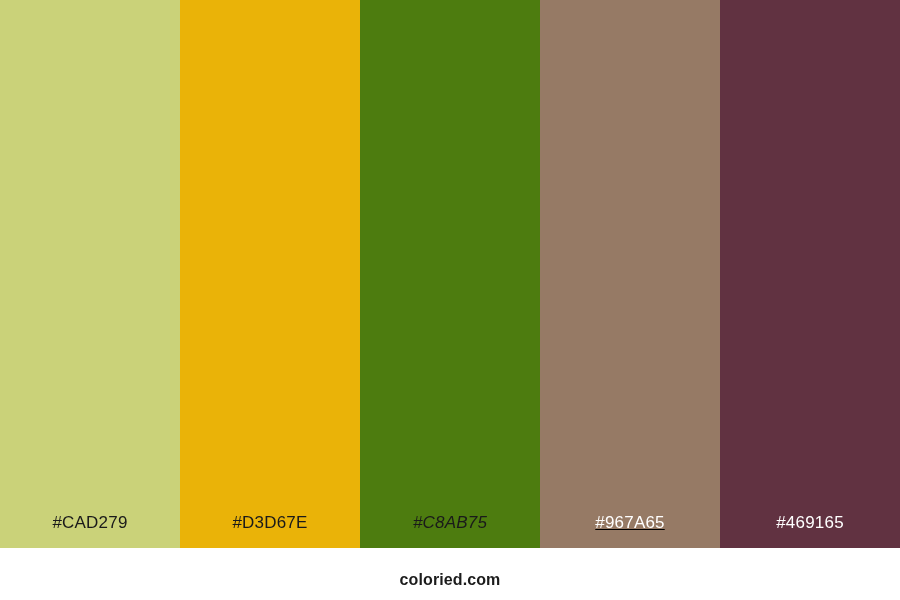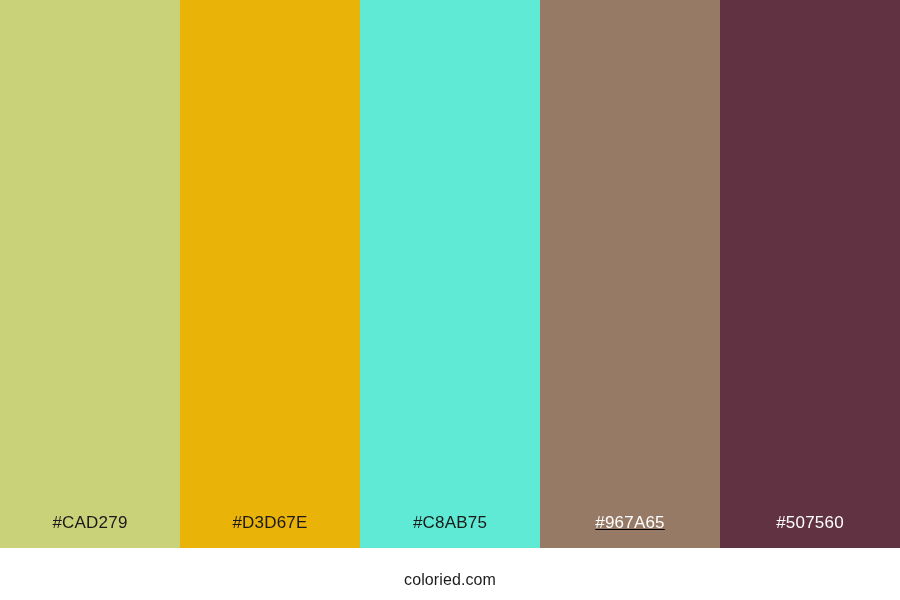--- a/index.html
+++ b/index.html
@@ -58,21 +58,21 @@
     width: 900px;
     height: 52px;
     background: #ffffff;
     display: flex;
     align-items: center;
     justify-content: center;
   }
   .footer-text {
     font-family: "Liberation Sans", sans-serif;
     font-size: 16px;
-    font-weight: 400;
+    font-weight: 700;
     color: #1c1c1c;
     letter-spacing: 0.1px;
     line-height: 1;
     margin-top: 12px;
   }
 </style>
 </head>
 <body>
 
 <div class="palette-page">
@@ -80,30 +80,30 @@
   <div class="swatch-strip">
 
     <div class="swatch" style="background-color: rgb(202, 210, 121);">
       <span class="swatch-label label-dark">#CAD279</span>
     </div>
 
     <div class="swatch" style="background-color: #eab308;">
       <span class="swatch-label label-dark">#D3D67E</span>
     </div>
 
-    <div class="swatch" style="background-color: #5eead4;">
+    <div class="swatch" style="background-color: #4d7c0f; font-style: italic;">
       <span class="swatch-label label-dark">#C8AB75</span>
     </div>
 
     <div class="swatch" style="background-color: rgb(150, 122, 101); text-decoration: underline;">
       <span class="swatch-label label-light">#967A65</span>
     </div>
 
     <div class="swatch" style="background-color: rgb(97, 50, 65);">
-      <span class="swatch-label label-light">#507560</span>
+      <span class="swatch-label label-light">#469165</span>
     </div>
 
   </div>
 
   <div class="footer">
     <span class="footer-text">coloried.com</span>
   </div>
 
 </div>
 

